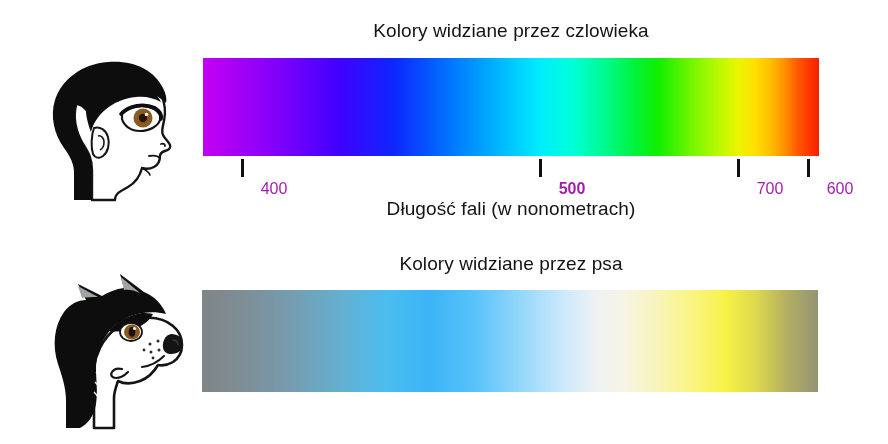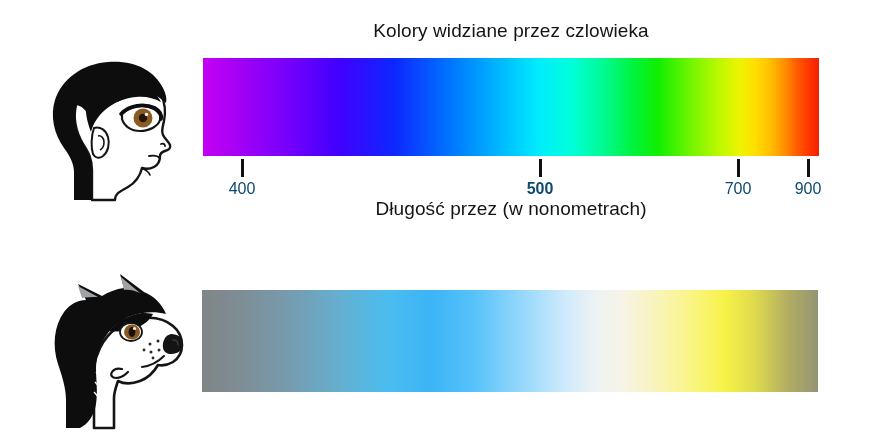--- a/index.html
+++ b/index.html
@@ -120,23 +120,24 @@
     position: absolute;
     top: 159px;
     width: 3px;
     height: 18px;
     background: #101010;
   }
   .tick-label {
     position: absolute;
     top: 180px;
     font-size: 16px;
-    color: #0c4a6e;
+    color: #a21caf;
     transform: translateX(-50%);
     white-space: nowrap;
+    margin-left: 32px;
   }
 
   
   .figure {
     position: absolute;
   }
   #human-figure {
     left: 30px;
     top: 52px;
     width: 160px;
@@ -227,25 +228,26 @@
 
   <div>
     <div class="tick" style="left:241px;"></div>
     <div class="tick" style="left:539px;"></div>
     <div class="tick" style="left:737px;"></div>
     <div class="tick" style="left:807px;"></div>
 
     <div class="tick-label" style="left:242px;">400</div>
     <div class="tick-label" style="left:540px;font-weight:bold;">500</div>
     <div class="tick-label" style="left:738px;">700</div>
-    <div class="tick-label" style="left:808px;">900</div>
+    <div class="tick-label" style="left:808px;">600</div>
   </div>
 
-  <div class="title" id="axis-title">Długość przez (w nonometrach)</div>
-
+  <div class="title" id="axis-title">Długość fali (w nonometrach)</div>
+
+  <div class="title" id="dog-title">Kolory widziane przez psa</div>
 
   <div class="figure" id="dog-figure">
     <svg viewBox="0 0 170 165" xmlns="http://www.w3.org/2000/svg">
 
       <path d="M62 120 C60 106 62 92 68 80
                C76 63 92 52 112 50
                C124 49 134 52 141 58
                C147 63 150 70 150 77
                C150 84 147 90 141 94
                C136 97 131 98 126 97

